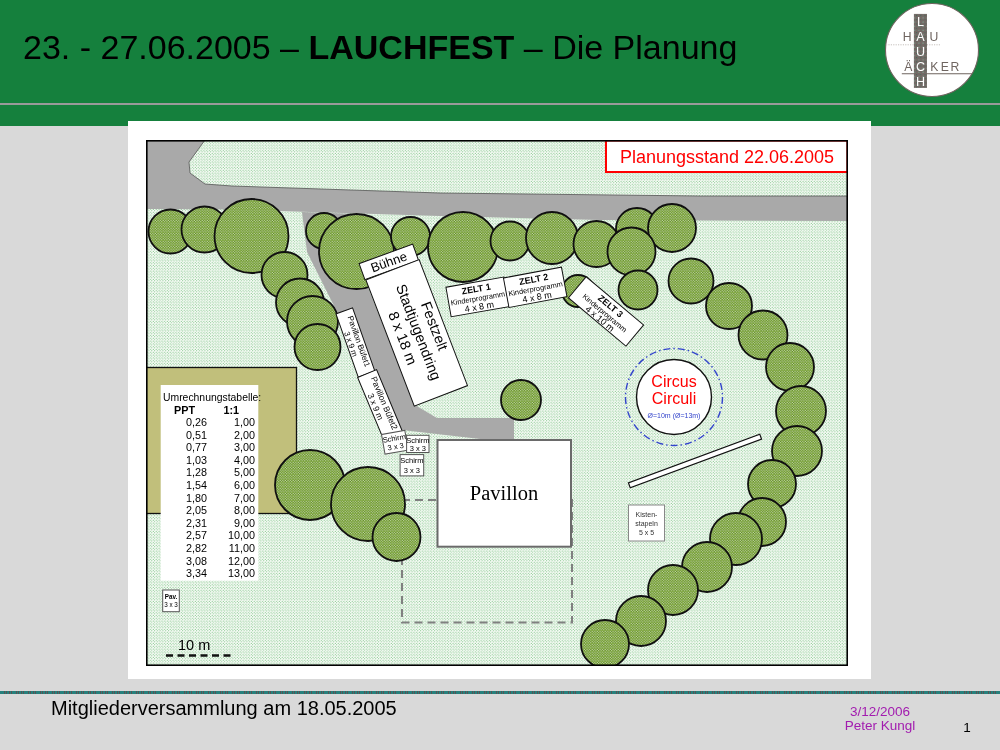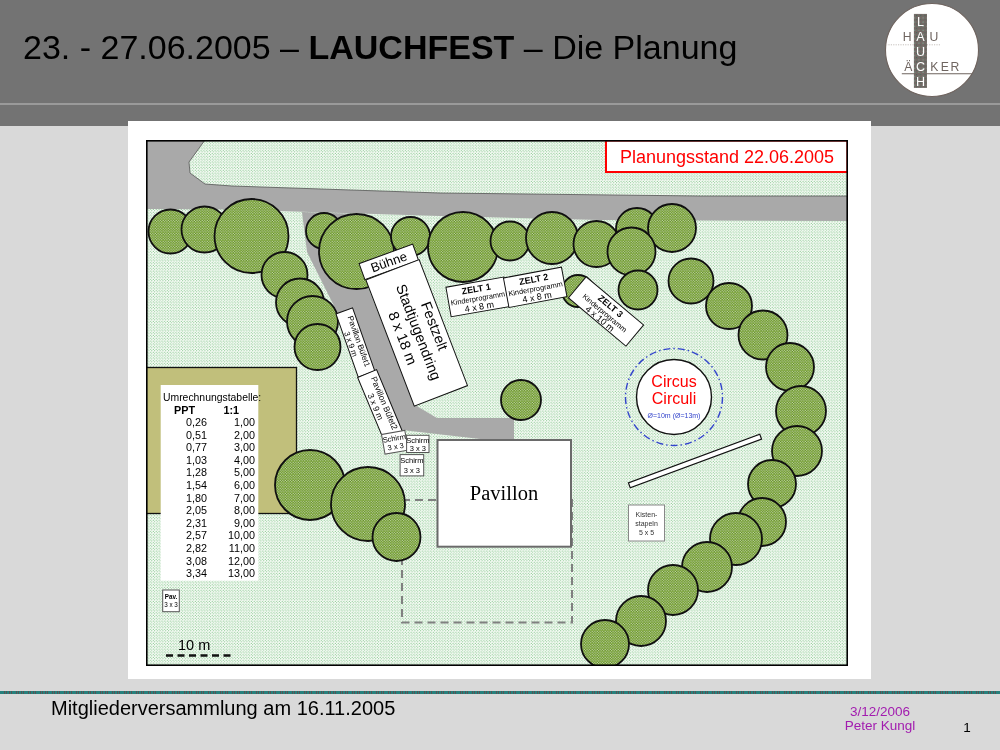--- a/index.html
+++ b/index.html
@@ -1,17 +1,17 @@
 <!DOCTYPE html>
 <html><head><meta charset="utf-8">
 <style>
 * { margin:0; padding:0; box-sizing:border-box; }
 html,body { width:1000px; height:750px; }
 body { font-family:"Liberation Sans", sans-serif; background:#d9d9d9; overflow:hidden; }
-.header { position:absolute; left:0; top:0; width:1000px; height:126px; background:#737373;padding-left:12px; }
+.header { position:absolute; left:0; top:0; width:1000px; height:126px; background:#15803d;padding-left:12px; }
 .title { position:absolute; left:23px; top:28px; font-size:34px; color:#000; white-space:nowrap; letter-spacing:0px; }
 .sep { position:absolute; left:0; top:103px; width:1000px; height:2px; background:#9a9a9a; }
 .frame { position:absolute; left:128px; top:121px; width:743px; height:558px; background:#fff; }
 .footline { position:absolute; left:0; top:691px; width:1000px; height:2.5px;
   background:repeating-linear-gradient(90deg,#26807c 0 1.6px,#555 1.6px 2.4px); }
 .f1 { position:absolute; left:51px; top:697px; font-size:20px; color:#000; }
 .f2 { position:absolute; left:820px; top:704.5px; width:120px; font-size:13.5px; color:#a21caf; text-align:center; line-height:14.2px;}
 .f3 { position:absolute; left:959px; top:719.5px; width:16px; font-size:13.5px; color:#000; text-align:center; }
 svg text { font-family:"Liberation Sans", sans-serif; }
 </style></head>
@@ -242,15 +242,15 @@
   <rect x="606" y="140.5" width="241.5" height="31.5" fill="#fff" stroke="#ff0000" stroke-width="2"></rect>
   <text x="727" y="162.5" text-anchor="middle" font-size="18" fill="#ff0000">Planungsstand 22.06.2005</text>
 
   <text x="178" y="650" font-size="14.5">10 m</text>
   <line x1="166" y1="655.5" x2="233" y2="655.5" stroke="#111" stroke-width="2.6" stroke-dasharray="7 4.5"></line>
 </g>
 <rect x="146.8" y="140.8" width="700.4" height="524.4" fill="none" stroke="#000" stroke-width="1.6"></rect>
 </svg>
 
 <div class="footline"></div>
-<div class="f1">Mitgliederversammlung am 16.11.2005</div>
+<div class="f1">Mitgliederversammlung am 18.05.2005</div>
 <div class="f2">3/12/2006<br>Peter Kungl</div>
 <div class="f3">1</div>
 
 </body></html>

